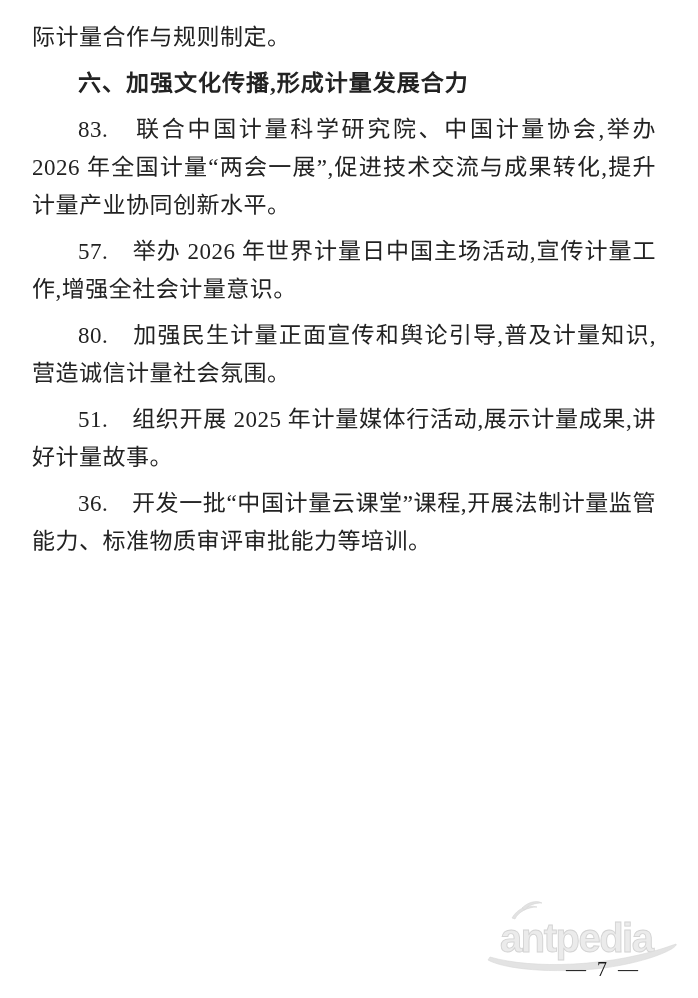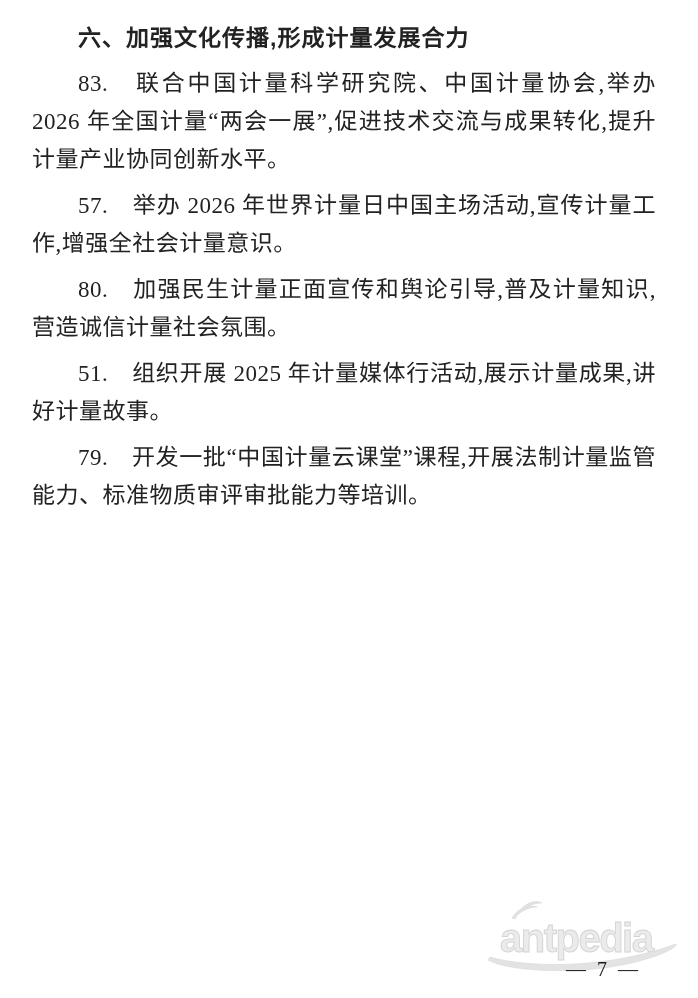--- a/index.html
+++ b/index.html
@@ -27,23 +27,24 @@
     font-size: 23px;
     line-height: 38px;
     color: #222222;
     text-align: justify;
     letter-spacing: 0.5px;
     font-weight: normal;
   }
   .content .item { text-indent: 2em; margin-top: 8px; }
   .content .cont { text-indent: 0; margin-top: 0; }
   .content h2.heading {
-    font-family: Liberation Sans, sans-serif;
+    font-family: Liberation Serif, serif;
     font-weight: 700;
     text-indent: 2em;
+    margin-top: 8px;
     letter-spacing: 1px;
   }
   .watermark {
     position: absolute;
     right: 16px;
     bottom: 24px;
     width: 196px;
     height: 74px;
   }
   .page-number {
@@ -56,26 +57,27 @@
     letter-spacing: 3px;
     white-space: nowrap;
   }
 </style>
 </head>
 <body>
 
 <div class="page">
 
   <div class="content">
+    <p class="cont">际计量合作与规则制定。</p>
     <h2 class="heading">六、加强文化传播,形成计量发展合力</h2>
     <p class="item">83.　联合中国计量科学研究院、中国计量协会,举办 2026 年全国计量“两会一展”,促进技术交流与成果转化,提升计量产业协同创新水平。</p>
     <p class="item">57.　举办 2026 年世界计量日中国主场活动,宣传计量工作,增强全社会计量意识。</p>
     <p class="item">80.　加强民生计量正面宣传和舆论引导,普及计量知识,营造诚信计量社会氛围。</p>
     <p class="item">51.　组织开展 2025 年计量媒体行活动,展示计量成果,讲好计量故事。</p>
-    <p class="item">79.　开发一批“中国计量云课堂”课程,开展法制计量监管能力、标准物质审评审批能力等培训。</p>
+    <p class="item">36.　开发一批“中国计量云课堂”课程,开展法制计量监管能力、标准物质审评审批能力等培训。</p>
   </div>
 
   <svg class="watermark" viewBox="0 0 196 74" aria-hidden="true">
 
     <g>
       <path d="M26,18 C31,9 41,4 51,7 C42,7 32,12 29,19 Z" fill="#e2e2e2" stroke="#d6d6d6" stroke-width="0.6"></path>
       <path d="M36,8 C42,2 50,0 56,3 C49,3 42,5 39,10 Z" fill="#e2e2e2" stroke="#d6d6d6" stroke-width="0.6"></path>
     </g>
 
     <text x="14" y="52" font-family="Liberation Sans, DejaVu Sans, sans-serif" font-weight="bold" font-size="40" letter-spacing="-1.5" fill="#ebebeb" stroke="#d3d3d3" stroke-width="0.9">antpedia</text>

